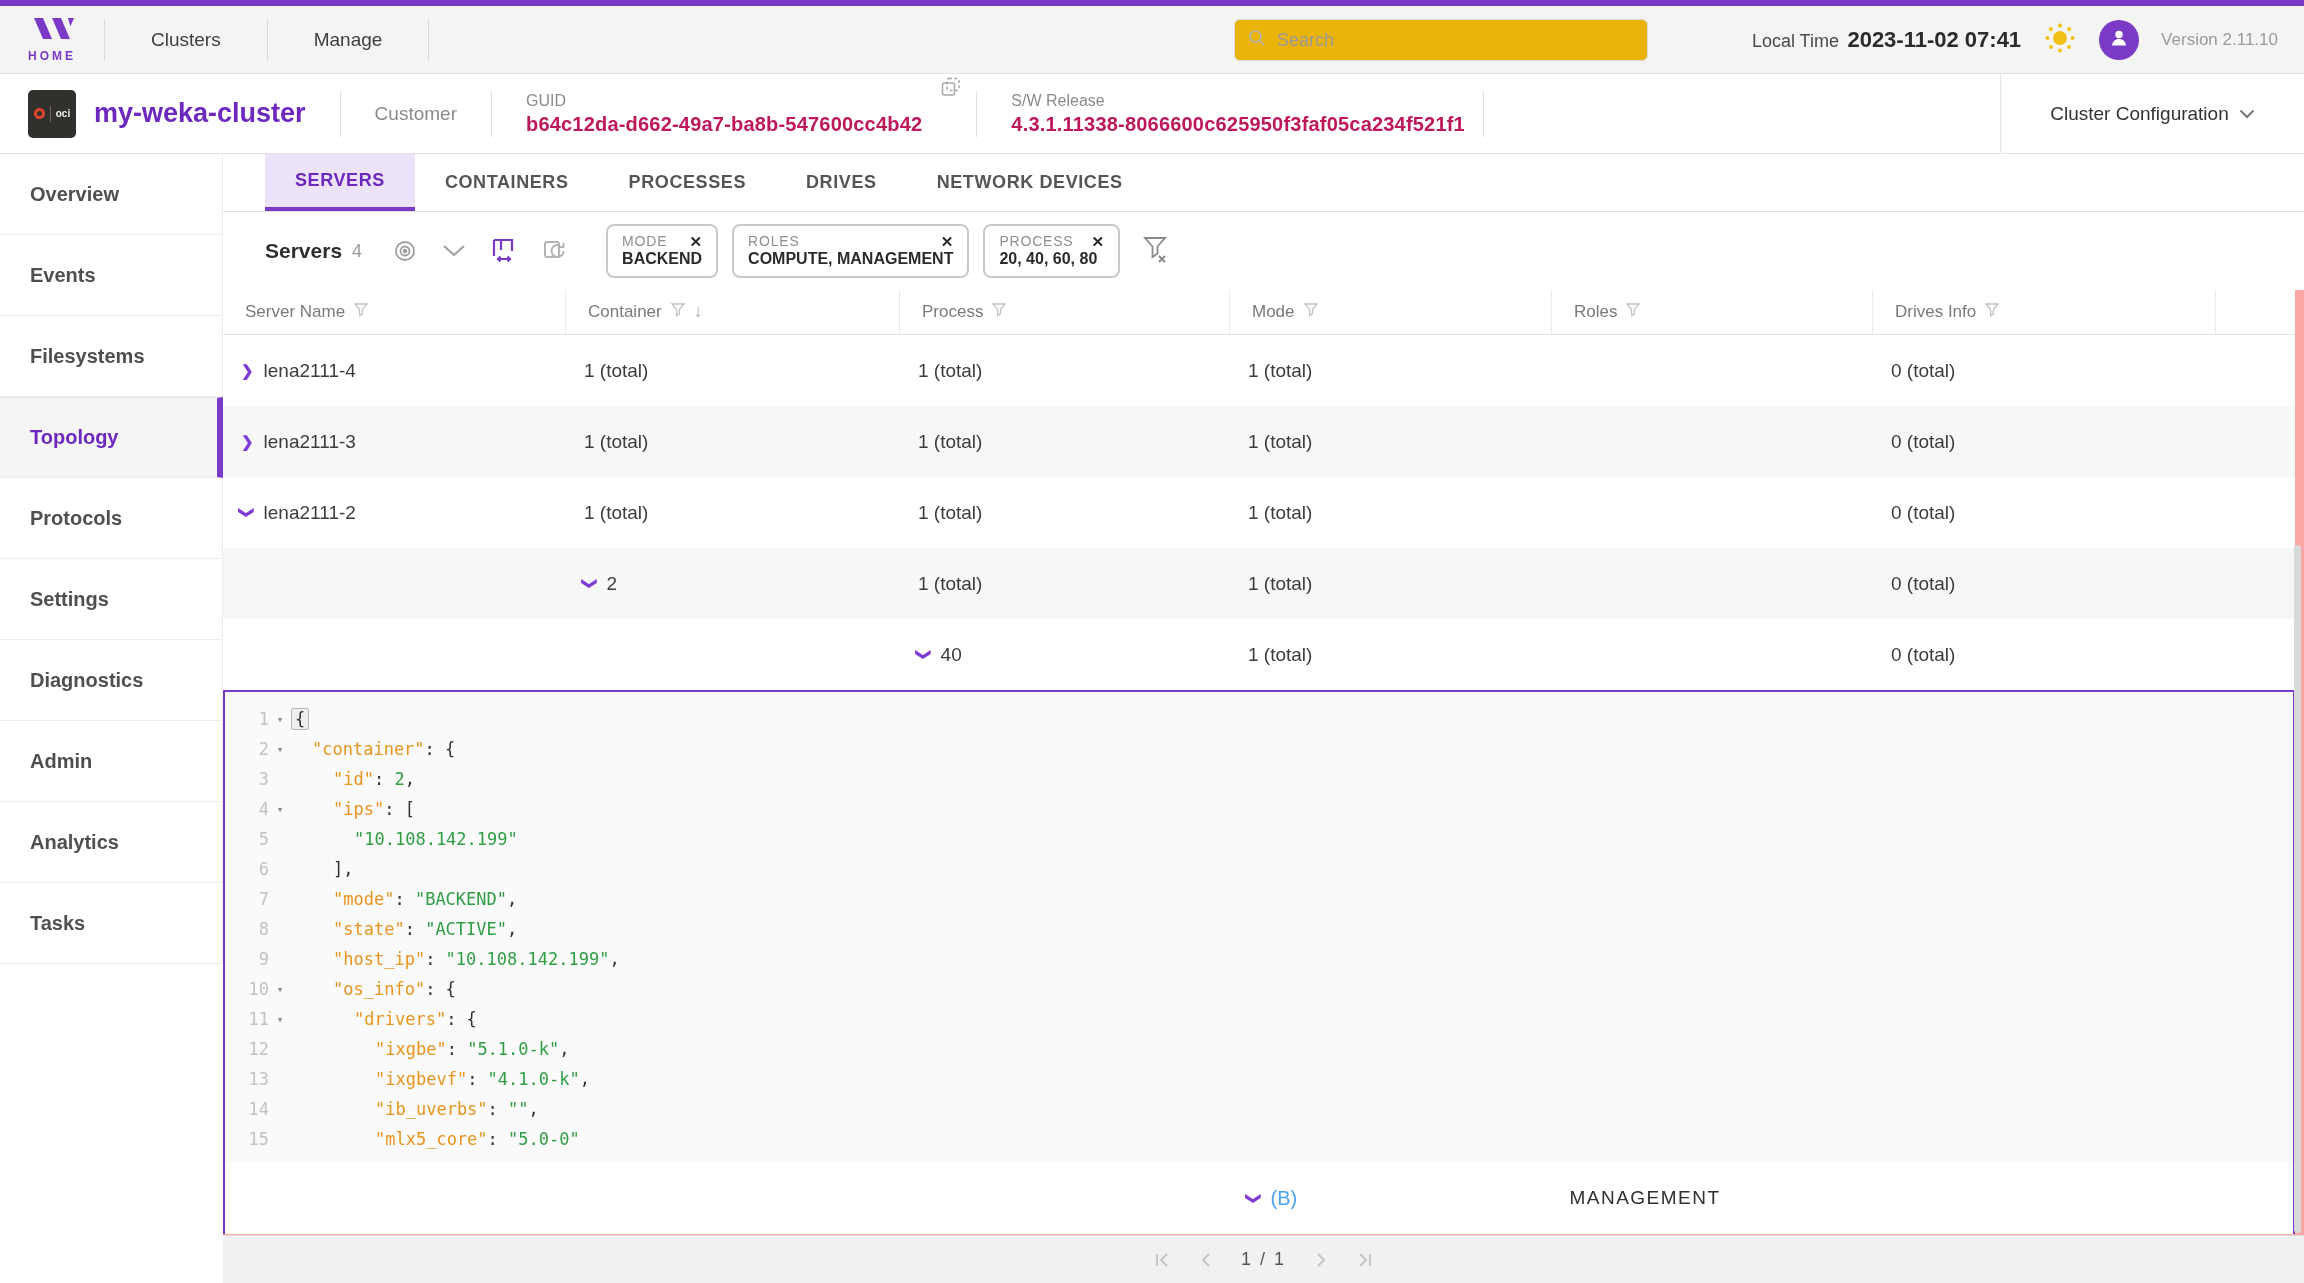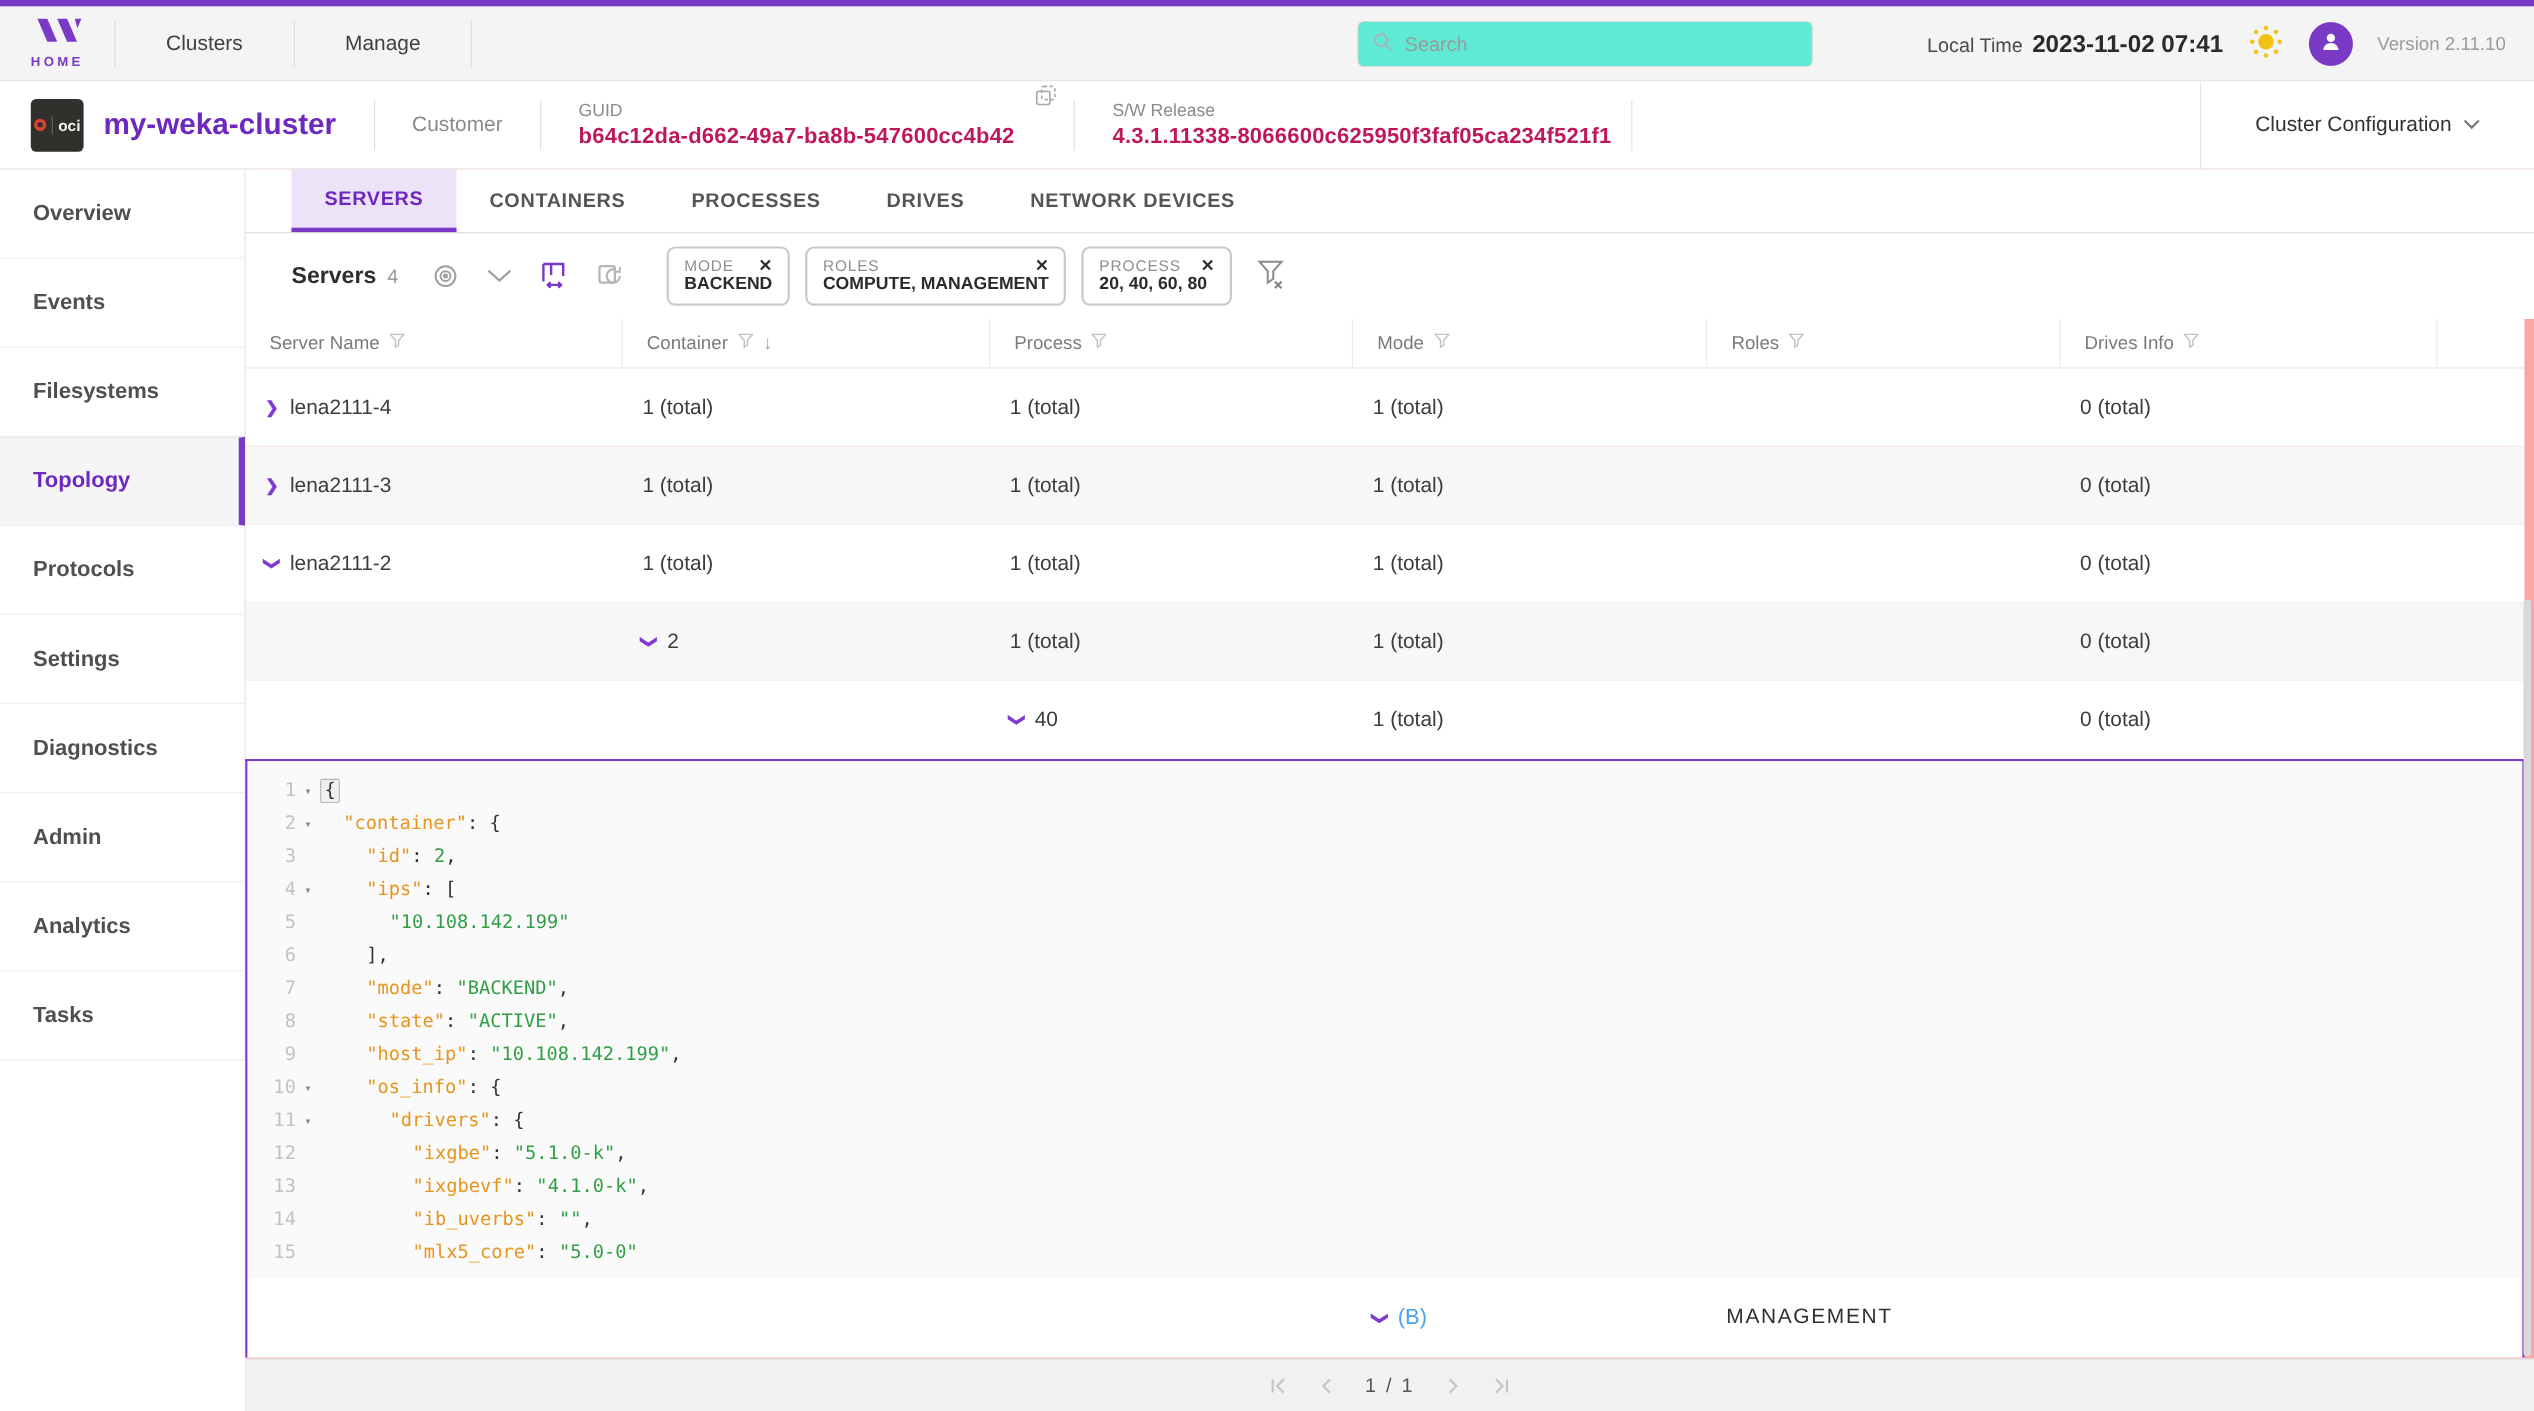--- a/index.html
+++ b/index.html
@@ -7,35 +7,35 @@
   body { font-family:"Liberation Sans", sans-serif; color:#3c3c3c; }
   #root { position:relative; width:2304px; height:1283px; overflow:hidden; background:#fff; }
 
   
   .topstrip { height:6px; background:#7b3ac6; }
   .topbar { height:68px; background:#f5f4f5; border-bottom:1px solid #e2e2e2; display:flex; align-items:center; position:relative; }
   .logo-block { width:104px; display:flex; flex-direction:column; align-items:center; justify-content:center; gap:4px; cursor:pointer; }
   .logo-home { font-size:12px; font-weight:bold; letter-spacing:3px; color:#7b3ac6; }
   .tb-div { width:1px; height:42px; background:#dcdcdc; }
   .tb-link { font-size:19px; color:#3f3f3f; padding:0 46px; cursor:pointer; }
-  .searchbox { position:absolute; left:1234px; top:13px; width:414px; height:42px; background:#5eead4; border:1px solid #d8d8d8; border-radius:6px; display:flex; align-items:center; padding:0 12px; gap:10px; }
+  .searchbox { position:absolute; left:1234px; top:13px; width:414px; height:42px; background:#eab308; border:1px solid #d8d8d8; border-radius:6px; display:flex; align-items:center; padding:0 12px; gap:10px; }
   .searchbox input { border:none; outline:none; font-size:18px; color:#444; width:100%; background:transparent; font-family:"Liberation Sans", sans-serif; }
   .searchbox input::placeholder { color:#9a9a9a; }
   .tb-right { position:absolute; right:26px; top:0; height:68px; display:flex; align-items:center; gap:22px; }
   .lt-label { font-size:18px; color:#4a4a4a; }
   .lt-value { font-size:22px; font-weight:bold; color:#2b2b2b; margin-left:4px; }
   .avatar { width:40px; height:40px; border-radius:50%; background:#7b3ac6; display:flex; align-items:center; justify-content:center; cursor:pointer; }
   .version { font-size:17px; color:#9b9b9b; }
 
   
   .cluster-header { height:80px; background:#fff; border-bottom:1px solid #e2e2e2; display:flex; align-items:center; padding-left:28px; position:relative; }
   .oci-badge { width:48px; height:48px; background:#32302c; border-radius:5px; display:flex; align-items:center; justify-content:center; gap:5px; }
   .oci-ring { width:11px; height:11px; border:3px solid #e0442e; border-radius:50%; }
   .oci-sep { width:1px; height:16px; background:#6a655e; }
-  .oci-text { color:#f1f1f1; font-size:14px; font-weight:bold; }
+  .oci-text { color:#f1f1f1; font-size:10px; font-weight:bold; }
   .cluster-name { font-size:27px; font-weight:bold; color:#6d28c0; margin:0 34px 0 18px; }
   .ch-div { width:1px; height:46px; background:#dedede; }
   .customer { font-size:19px; color:#8a8a8a; padding:0 34px; }
   .kv { display:flex; flex-direction:column; gap:3px; padding:0 18px 0 34px; }
   .kv-label { font-size:16px; color:#8a8a8a; }
   .kv-value { font-size:20px; font-weight:bold; color:#be185d; letter-spacing:0.2px; }
   .copy-btn { align-self:flex-start; margin:2px 14px 0 0; cursor:pointer; }
   .config-wrap { position:absolute; right:0; top:0; width:304px; height:80px; border-left:1px solid #e6e6e6; display:flex; align-items:center; justify-content:center; gap:10px; cursor:pointer; }
   .config-label { font-size:19px; color:#333; }
 

